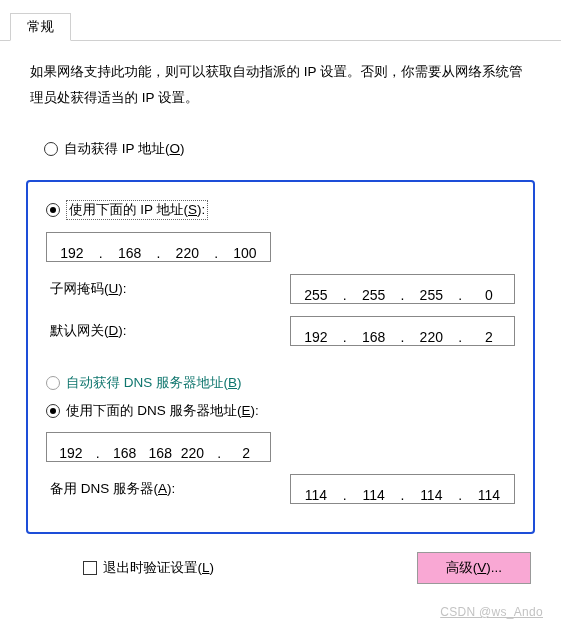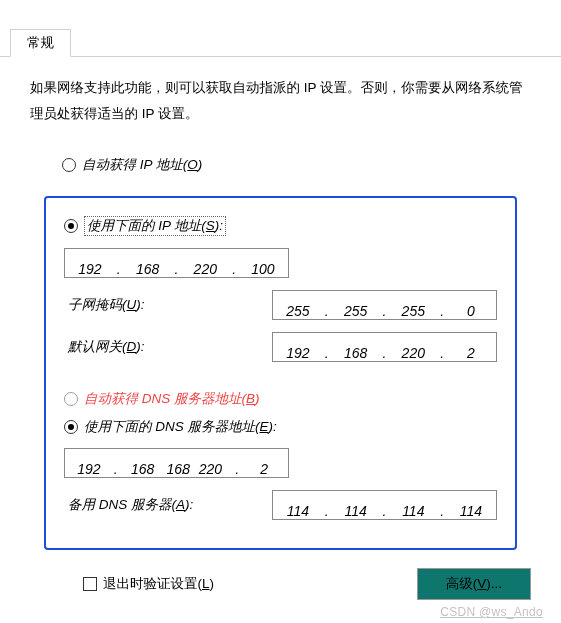--- a/index.html
+++ b/index.html
@@ -11,57 +11,56 @@
       width: 561px;
       height: 623px;
       position: relative;
     }
     .container {
       padding: 0;
     }
     .tab-bar {
       display: flex;
       border-bottom: 1px solid #d0d0d0;
-      padding-top: 28px;
+      padding-top: 12px;
       padding-left: 10px;
     }
     .tab {
       background: #fff;
       border: 1px solid #d0d0d0;
       border-bottom: 1px solid #fff;
       padding: 4px 16px;
       position: relative;
       top: 1px;
       cursor: pointer;
     }
     .desc {
       padding: 18px 30px 6px 30px;
       line-height: 1.9;
     }
     .content {
-      padding: 0 44px;
-      font-style: italic;
+      padding: 0 26px;
     }
     .group {
       padding: 10px 18px;
       margin-top: 8px;
     }
     .highlight-box {
       border: 2px solid #1d4ed8;
       border-radius: 4px;
       padding: 12px 18px 16px 18px;
       margin-top: 2px;
     }
     .radio-row {
       display: flex;
       align-items: center;
       margin: 6px 0 10px 0;
       gap: 6px;
     }
-    .radio-row.disabled { color: #ef4444; }
+    .radio-row.disabled { color: #0f766e; }
     .radio {
       width: 14px;
       height: 14px;
       border: 1px solid #333;
       border-radius: 50%;
       display: inline-flex;
       align-items: center;
       justify-content: center;
       flex-shrink: 0;
     }
@@ -120,21 +119,21 @@
     }
     .checkbox {
       width: 14px;
       height: 14px;
       border: 1px solid #333;
       display: inline-block;
       flex-shrink: 0;
     }
     .btn {
       border: 1px solid #999;
-      background: #0f766e;
+      background: #f9a8d4;
       padding: 6px 28px;
       cursor: pointer;
       font-family: inherit;
       font-size: 13.5px;
     }
     .section-gap { height: 10px; }
     .watermark {
       position: absolute;
       right: 18px;
       bottom: 4px;

